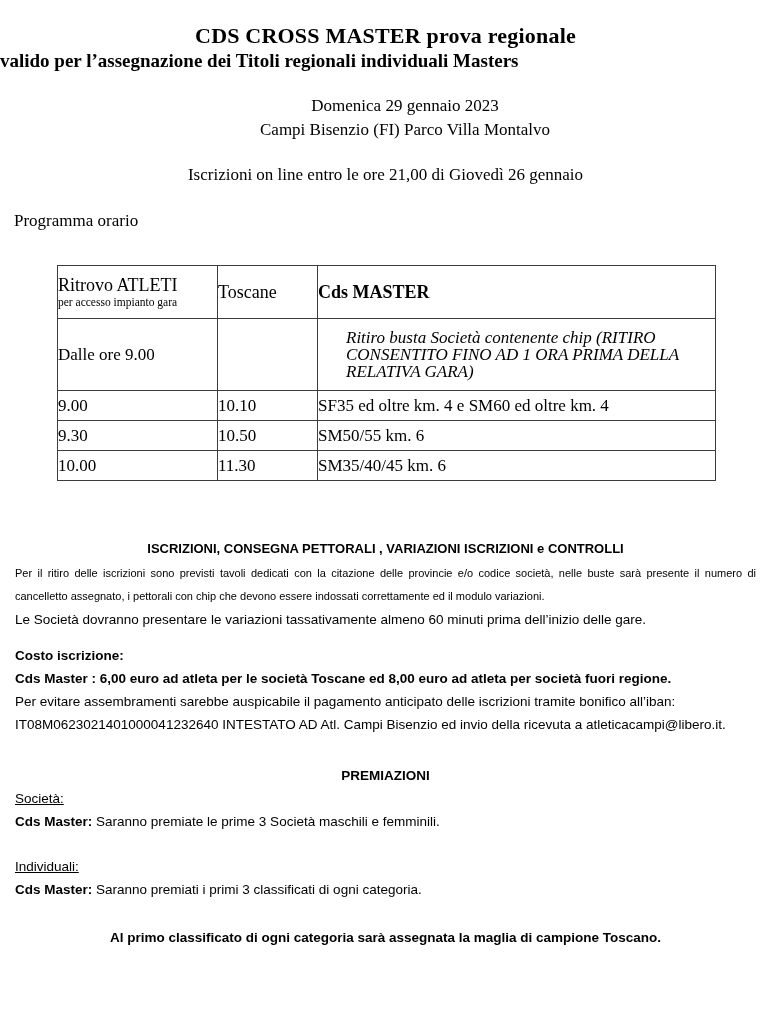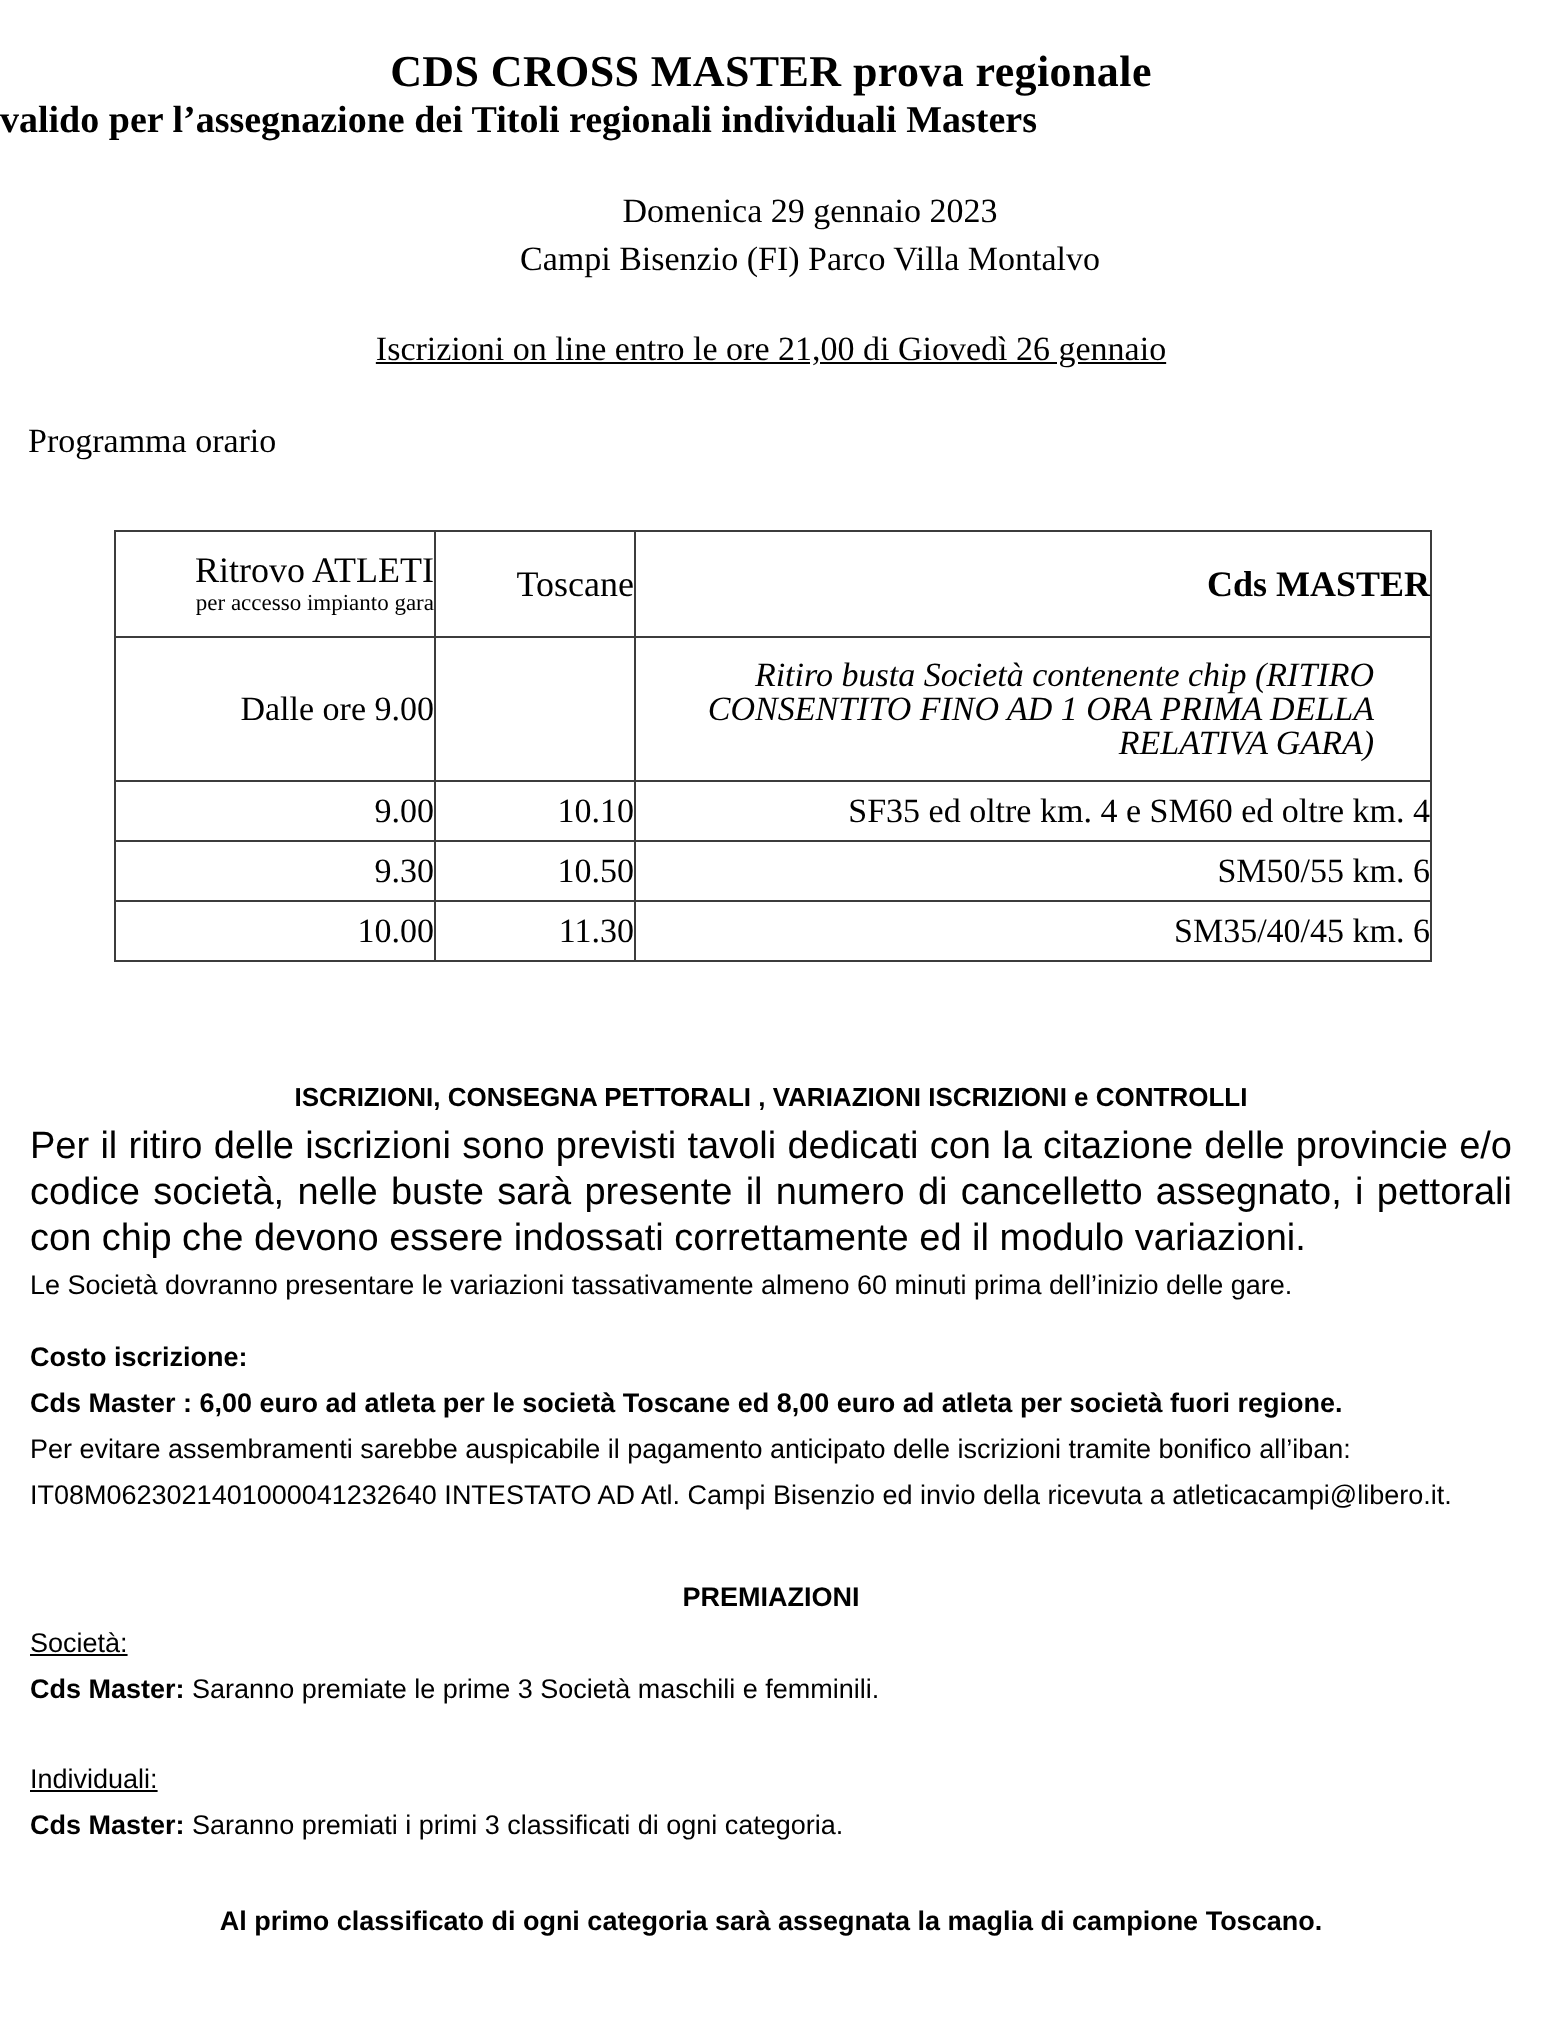--- a/index.html
+++ b/index.html
@@ -21,35 +21,35 @@
     letter-spacing: 0.2px;
   }
   .doc-subtitle {
     text-align: left;
     font-size: 19px; font-weight: bold;
     line-height: 24px;
   }
   .date-block { margin-top: 21px; text-align: center; font-size: 17px; line-height: 24px; padding-left: 39px; }
   .deadline-line {
     margin-top: 21px; text-align: center;
-    font-size: 17px; text-decoration: underline;
+    font-size: 17px; 
     line-height: 24px;
   }
   .program-label { margin: 22px 0 0 14px; font-size: 17px; line-height: 24px; }
 
   
   table.schedule {
     margin: 32px 0 0 57px;
     width: 658px;
     border-collapse: collapse;
     table-layout: fixed;
   }
   table.schedule th, table.schedule td {
     border: 1px solid #3c3c3c;
-    text-align: right; vertical-align: middle;
+    text-align: left; vertical-align: middle;
     font-weight: normal;
     font-family: "Liberation Serif", serif;
   }
   .col-ritrovo { width: 160px; }
   .col-partenza { width: 100px; }
   .col-gara { width: 398px; }
   tr.header-row th { height: 53px; }
   .th-main { font-size: 18px; line-height: 21px; }
   .th-sub { font-size: 11.5px; line-height: 13px; }
   .th-partenza { font-size: 18px; }
@@ -63,21 +63,21 @@
 
   
   .sans { font-family: "Liberation Sans", sans-serif; }
   .sec-heading {
     margin-top: 56px;
     text-align: center;
     font-size: 13px; font-weight: bold; line-height: 23px;
   }
   .body-par {
     margin: 2px 15px 0 15px;
-    font-size: 19px; line-height: 23px;
+    font-size: 11px; line-height: 23px;
     text-align: justify;
   }
   .body-line { margin: 0 15px; font-size: 13.5px; line-height: 23px; }
   .costo-heading { margin: 13px 15px 0 15px; font-size: 13.5px; font-weight: bold; line-height: 23px; }
   .b { font-weight: bold; }
   .prem-heading {
     margin-top: 28px; text-align: center;
     font-size: 13.5px; font-weight: bold; line-height: 23px;
   }
   .label-underline {

